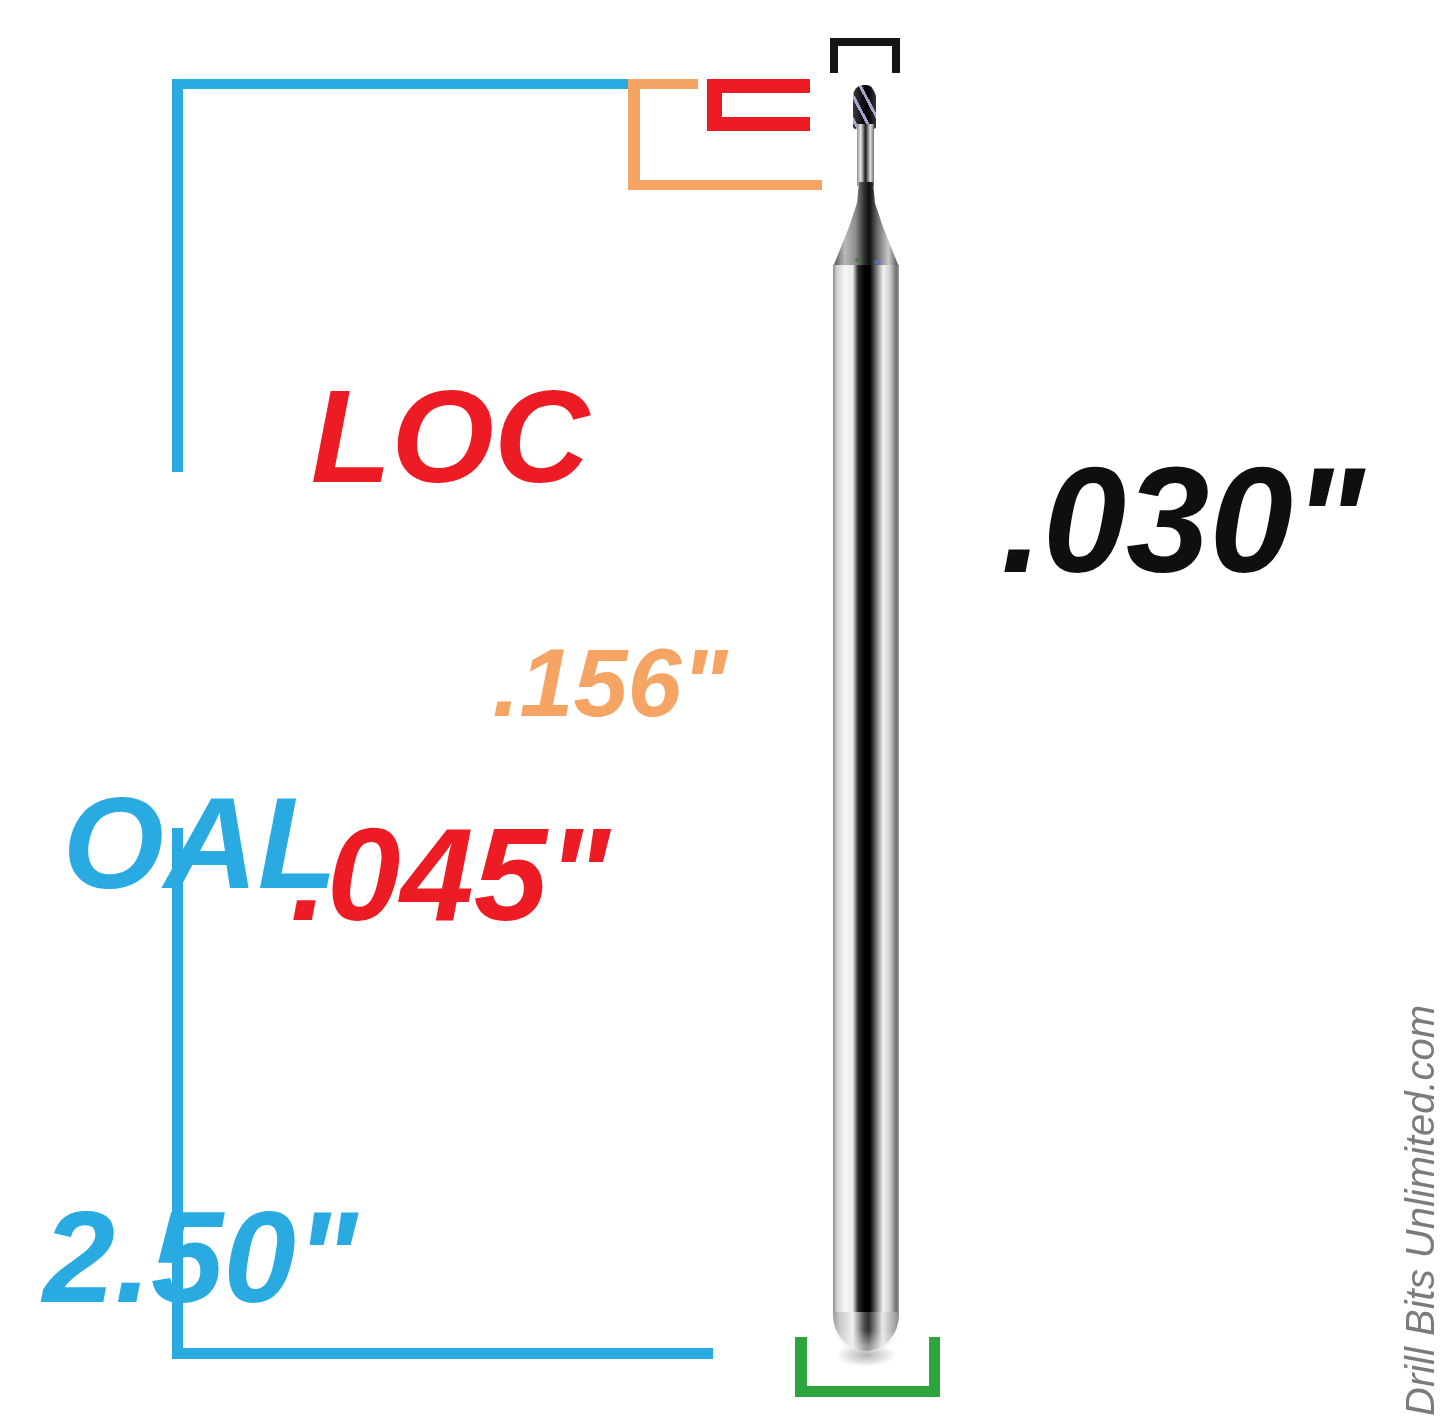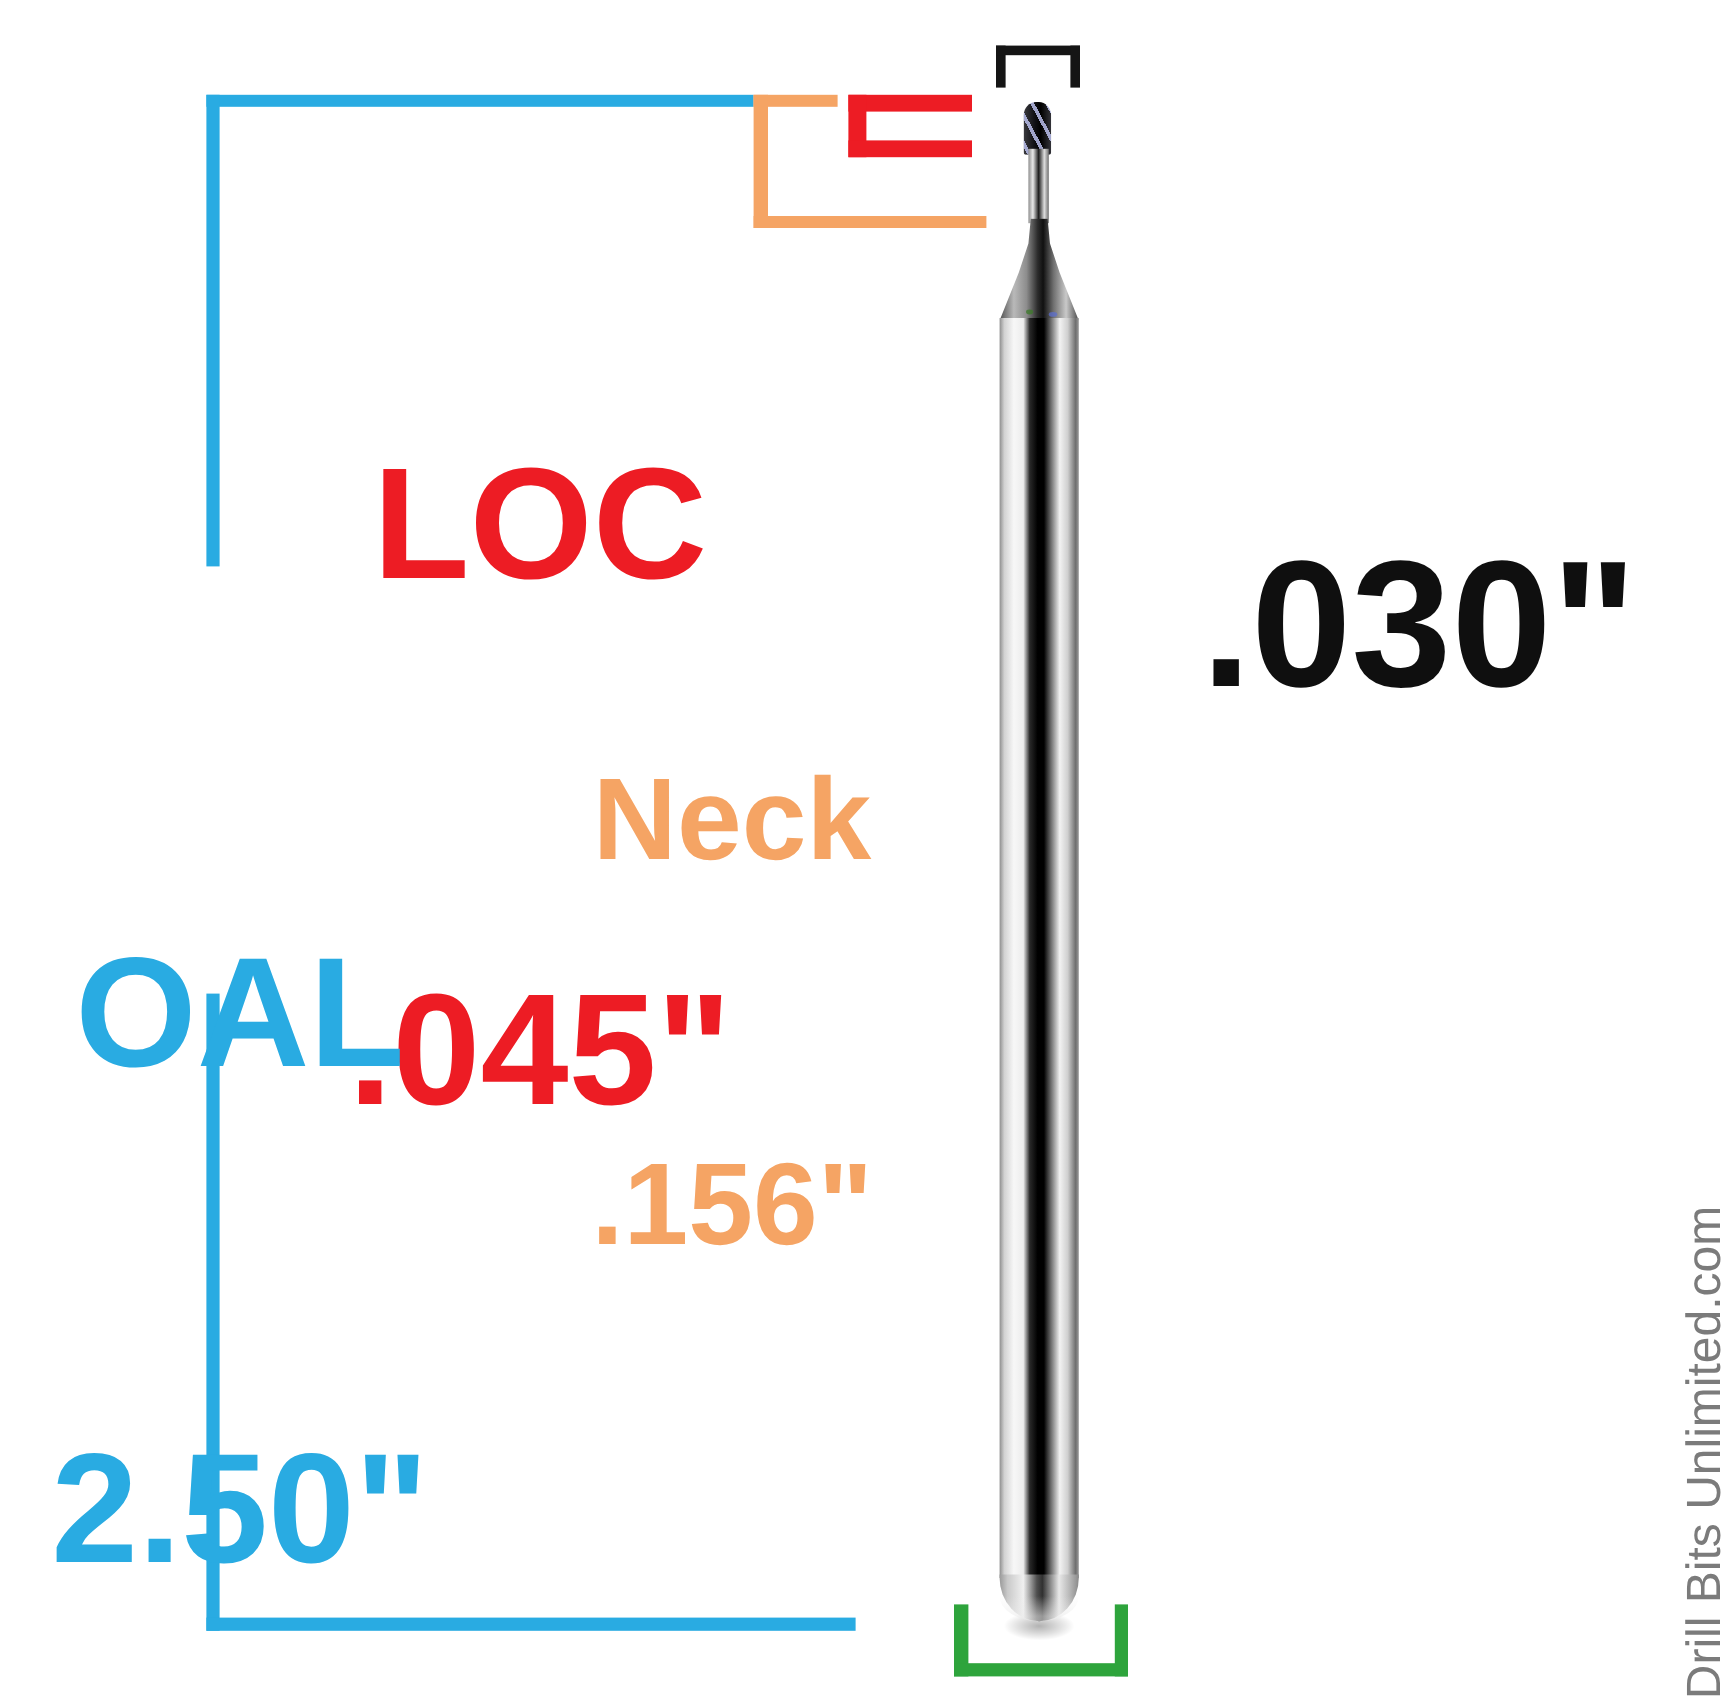--- a/index.html
+++ b/index.html
@@ -2,20 +2,21 @@
 <html style="--c-oal: #29ABE2; --c-loc: #ED1C24; --c-neck: #F5A464; --c-dia: #0F0F0F; --c-shank: #2EA43C; --c-watermark: #7B7B7B;"><head>
 <meta charset="utf-8">
 <style>
   html,body{margin:0;padding:0;background:#ffffff;}
   #canvas{
     position:relative;
     width:1445px;height:1419px;
     background:#ffffff;
     overflow:hidden;
     font-family:"Liberation Sans", sans-serif;
+    font-style:italic;
   }
   .abs{position:absolute;}
   .dim-label{
     font-weight:bold;
     text-align:center;
     white-space:pre;
   }
   .dim-line{display:block;}
 
   
@@ -165,21 +166,20 @@
   <div class="abs dim-label loc-text">
     <span class="dim-line">LOC</span>
     <span class="dim-line">.045"</span>
   </div>
 
   <div class="abs dim-label dia-text">
     <span class="dim-line">.030"</span>
   </div>
 
   <div class="abs dim-label neck-text">
-    <span class="dim-line">Neck</span>
     <span class="dim-line">.156"</span>
   </div>
 
   <div class="abs dim-label oal-text">
     <span class="dim-line">OAL</span>
     <span class="dim-line">2.50"</span>
   </div>
 
   <div class="abs dim-label shank-text">
     <span class="dim-line">Ø Shank</span>

